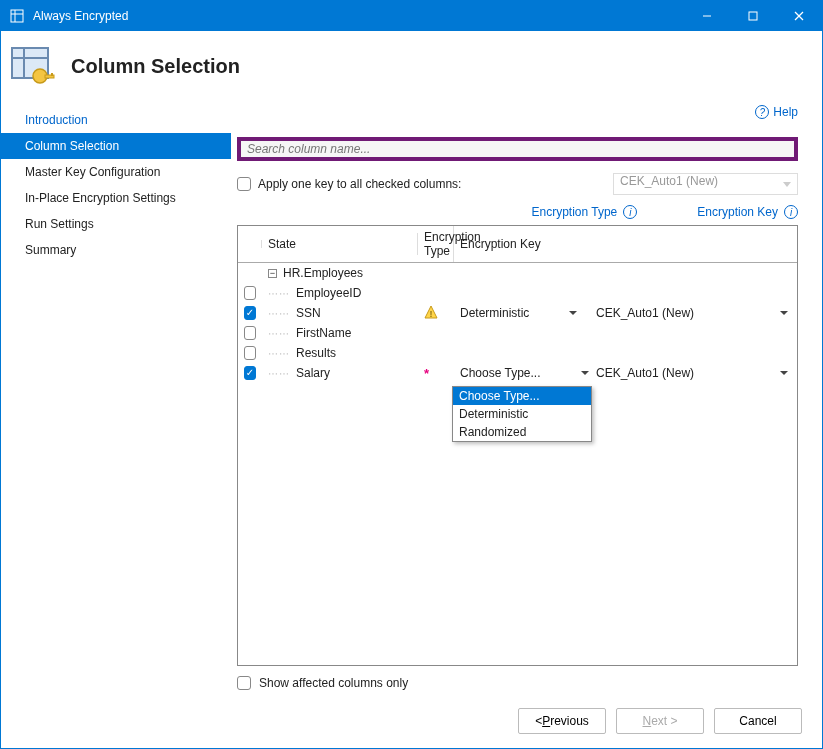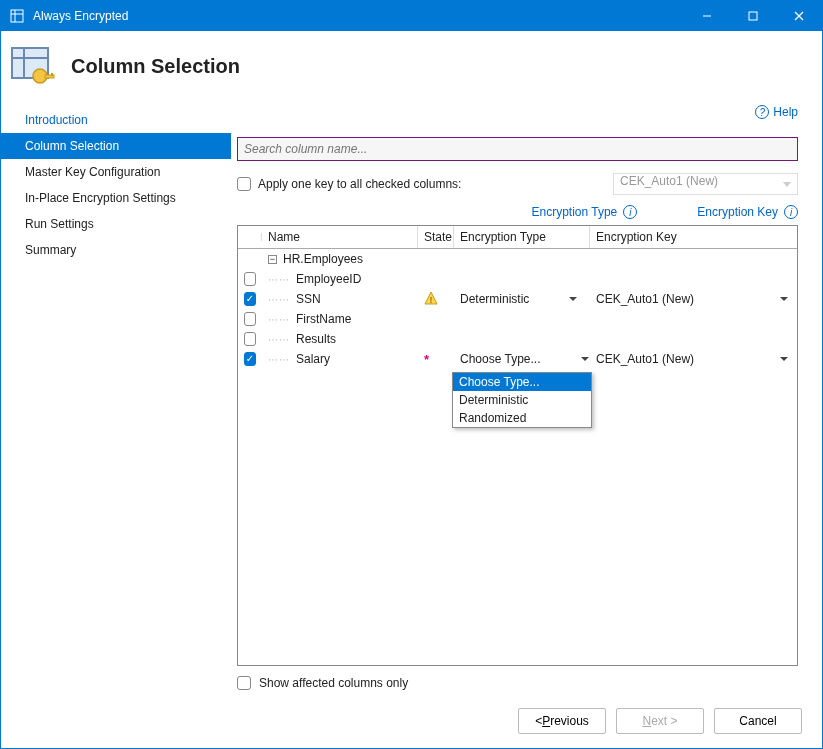--- a/index.html
+++ b/index.html
@@ -72,21 +72,21 @@
   .main {
     flex: 1;
     padding: 0 24px 0 6px;
     display: flex;
     flex-direction: column;
   }
   .help-row { display: flex; justify-content: flex-end; padding: 0 0 18px 0; }
   .help-link { color: #0066cc; display: inline-flex; align-items: center; gap: 4px; }
   .search-input {
     width: 100%;
-    border: 1px solid #701a75;
+    border: 4px solid #701a75;
     background: #f6f6f6;
     font-style: italic;
     color: #c2410c;
     padding: 4px 6px;
     font-size: 12px;
     height: 24px;
   }
   .row-apply {
     display: flex; align-items: center; gap: 7px; padding-top: 12px;
   }
@@ -302,21 +302,20 @@
       </span>
       <span class="hdr">
         <span>Encryption Key</span>
         <span class="info-circ">i</span>
       </span>
     </div>
 
     <div class="grid">
       <div class="grid-head">
         <div class="cell"></div>
-        <div class="cell">Name</div>
         <div class="cell">State</div>
         <div class="cell">Encryption Type</div>
         <div class="cell">Encryption Key</div>
       </div>
       <div class="grid-body">
 
         <div class="grid-row">
           <div class="cell"></div>
           <div class="cell tree-lvl0">
             <span style="border:1px solid #888;width:9px;height:9px;display:inline-flex;align-items:center;justify-content:center;font-size:9px;line-height:1;">−</span>

